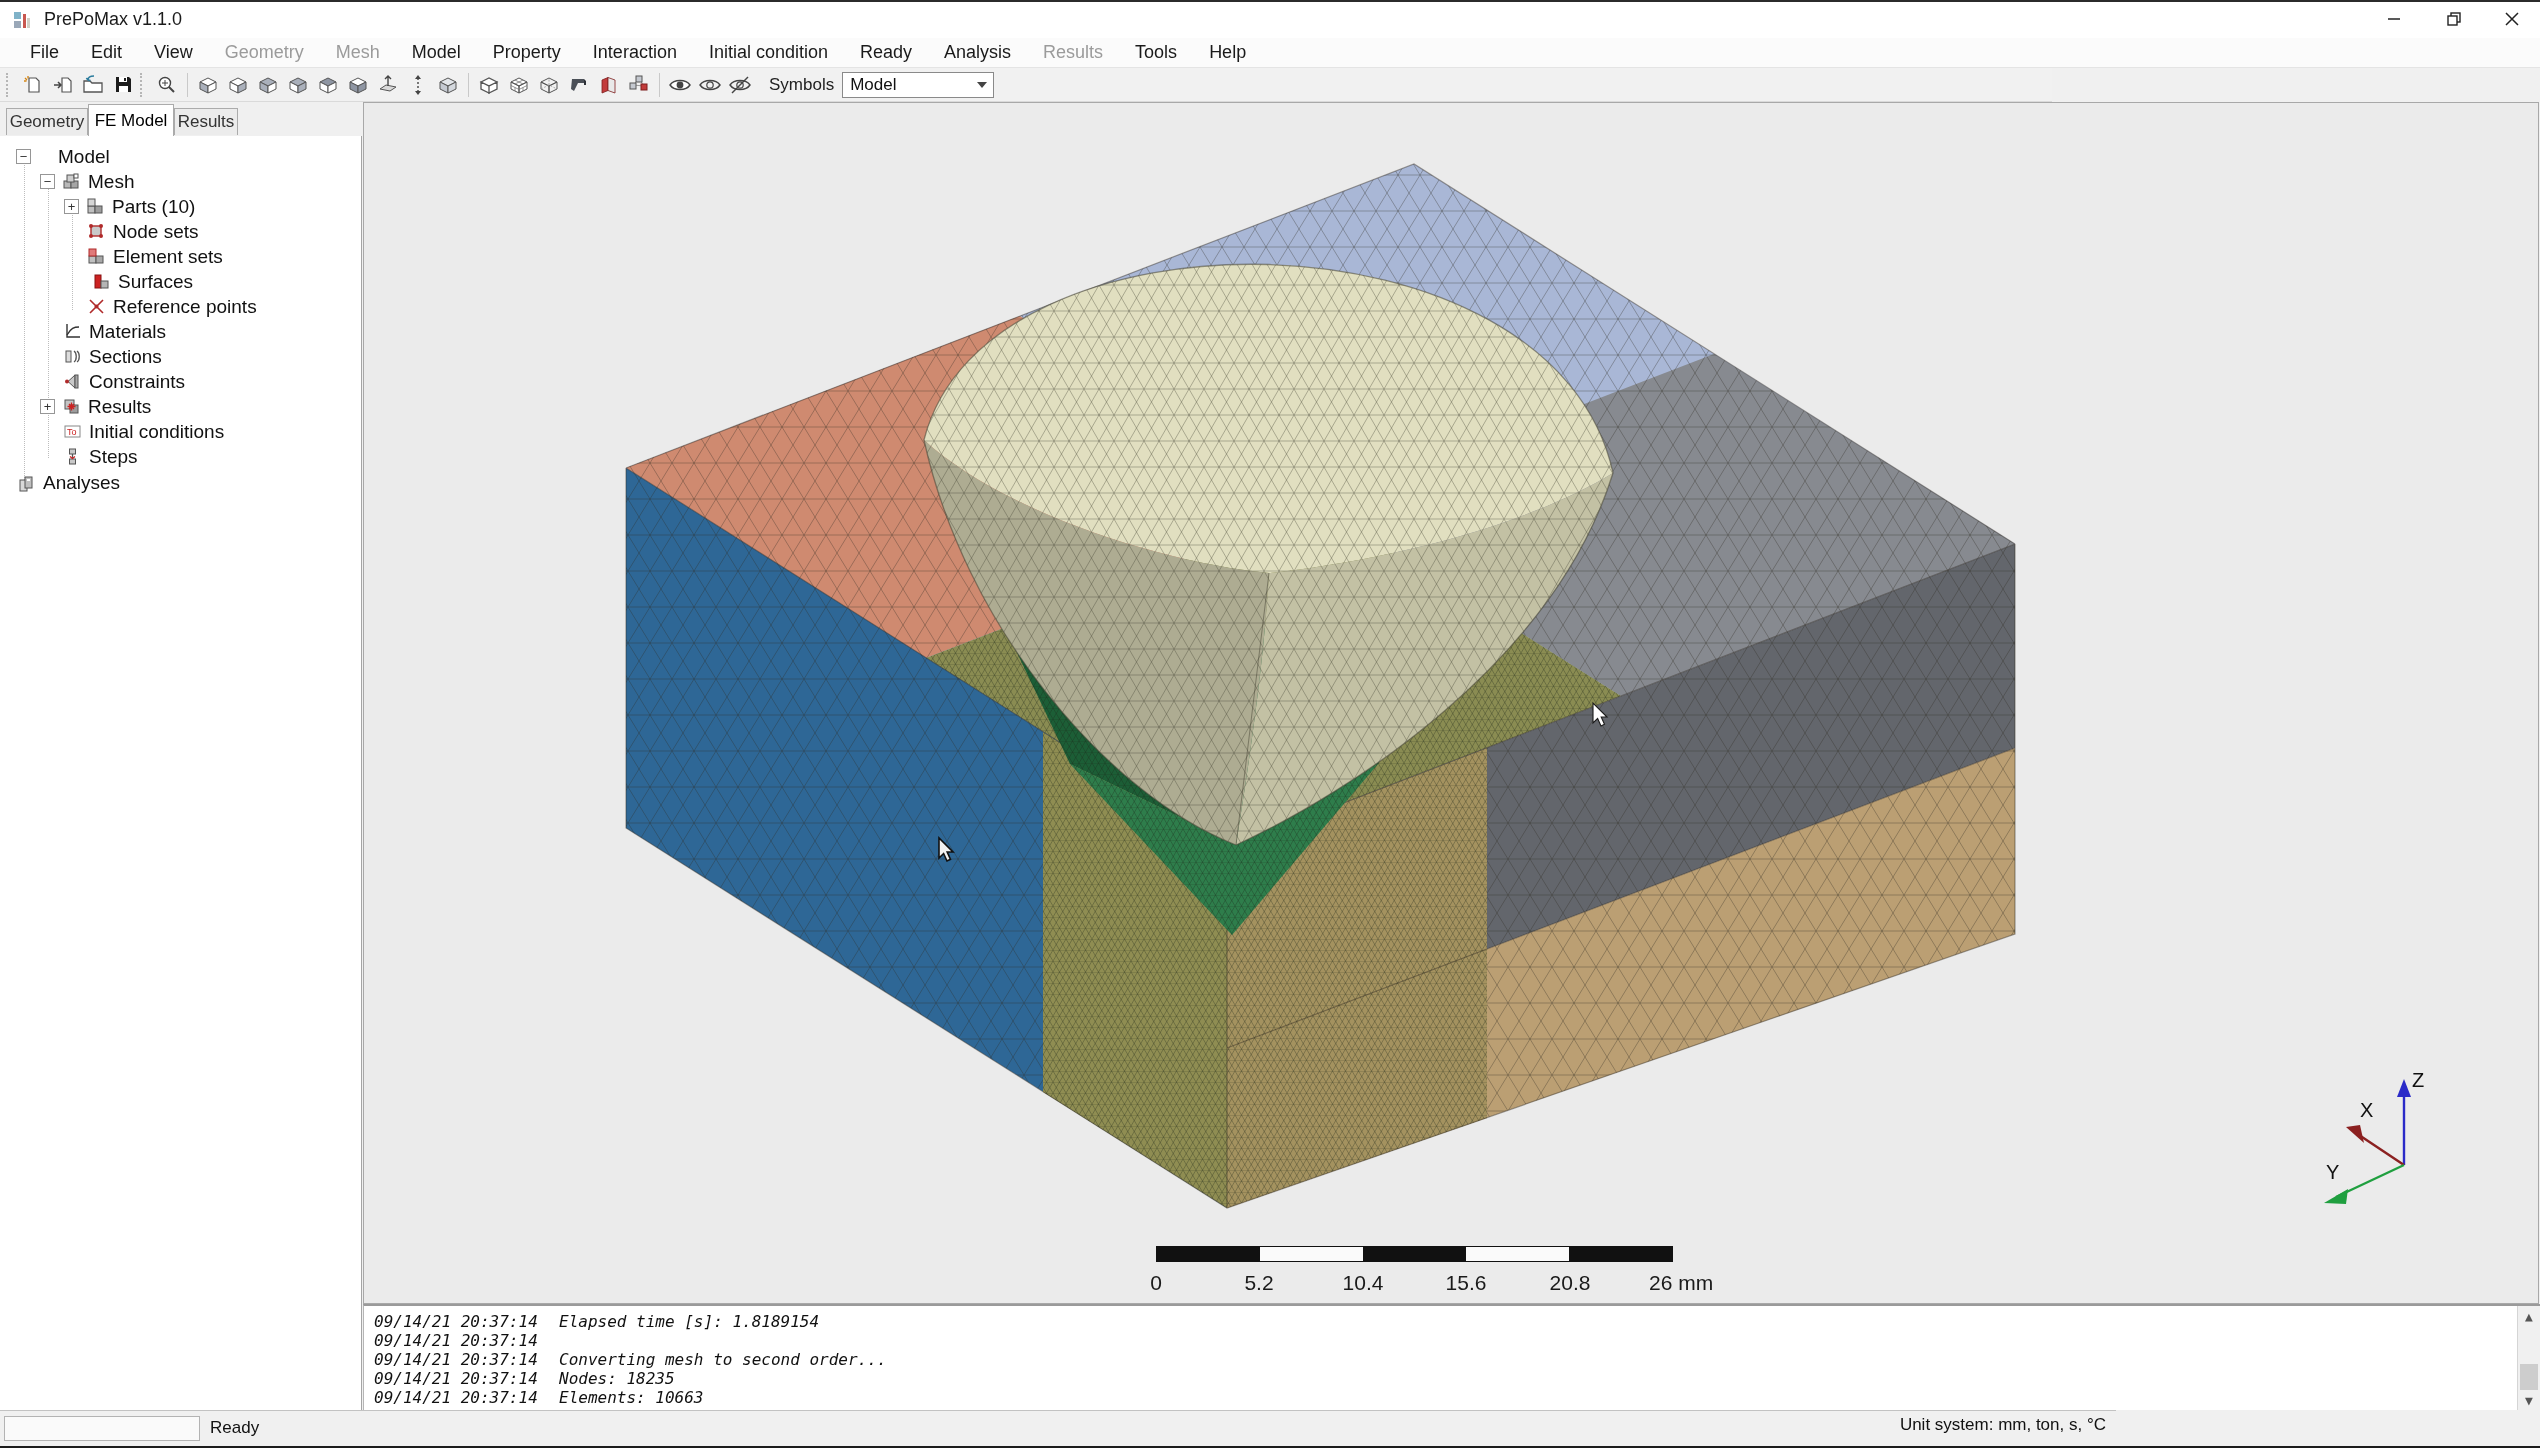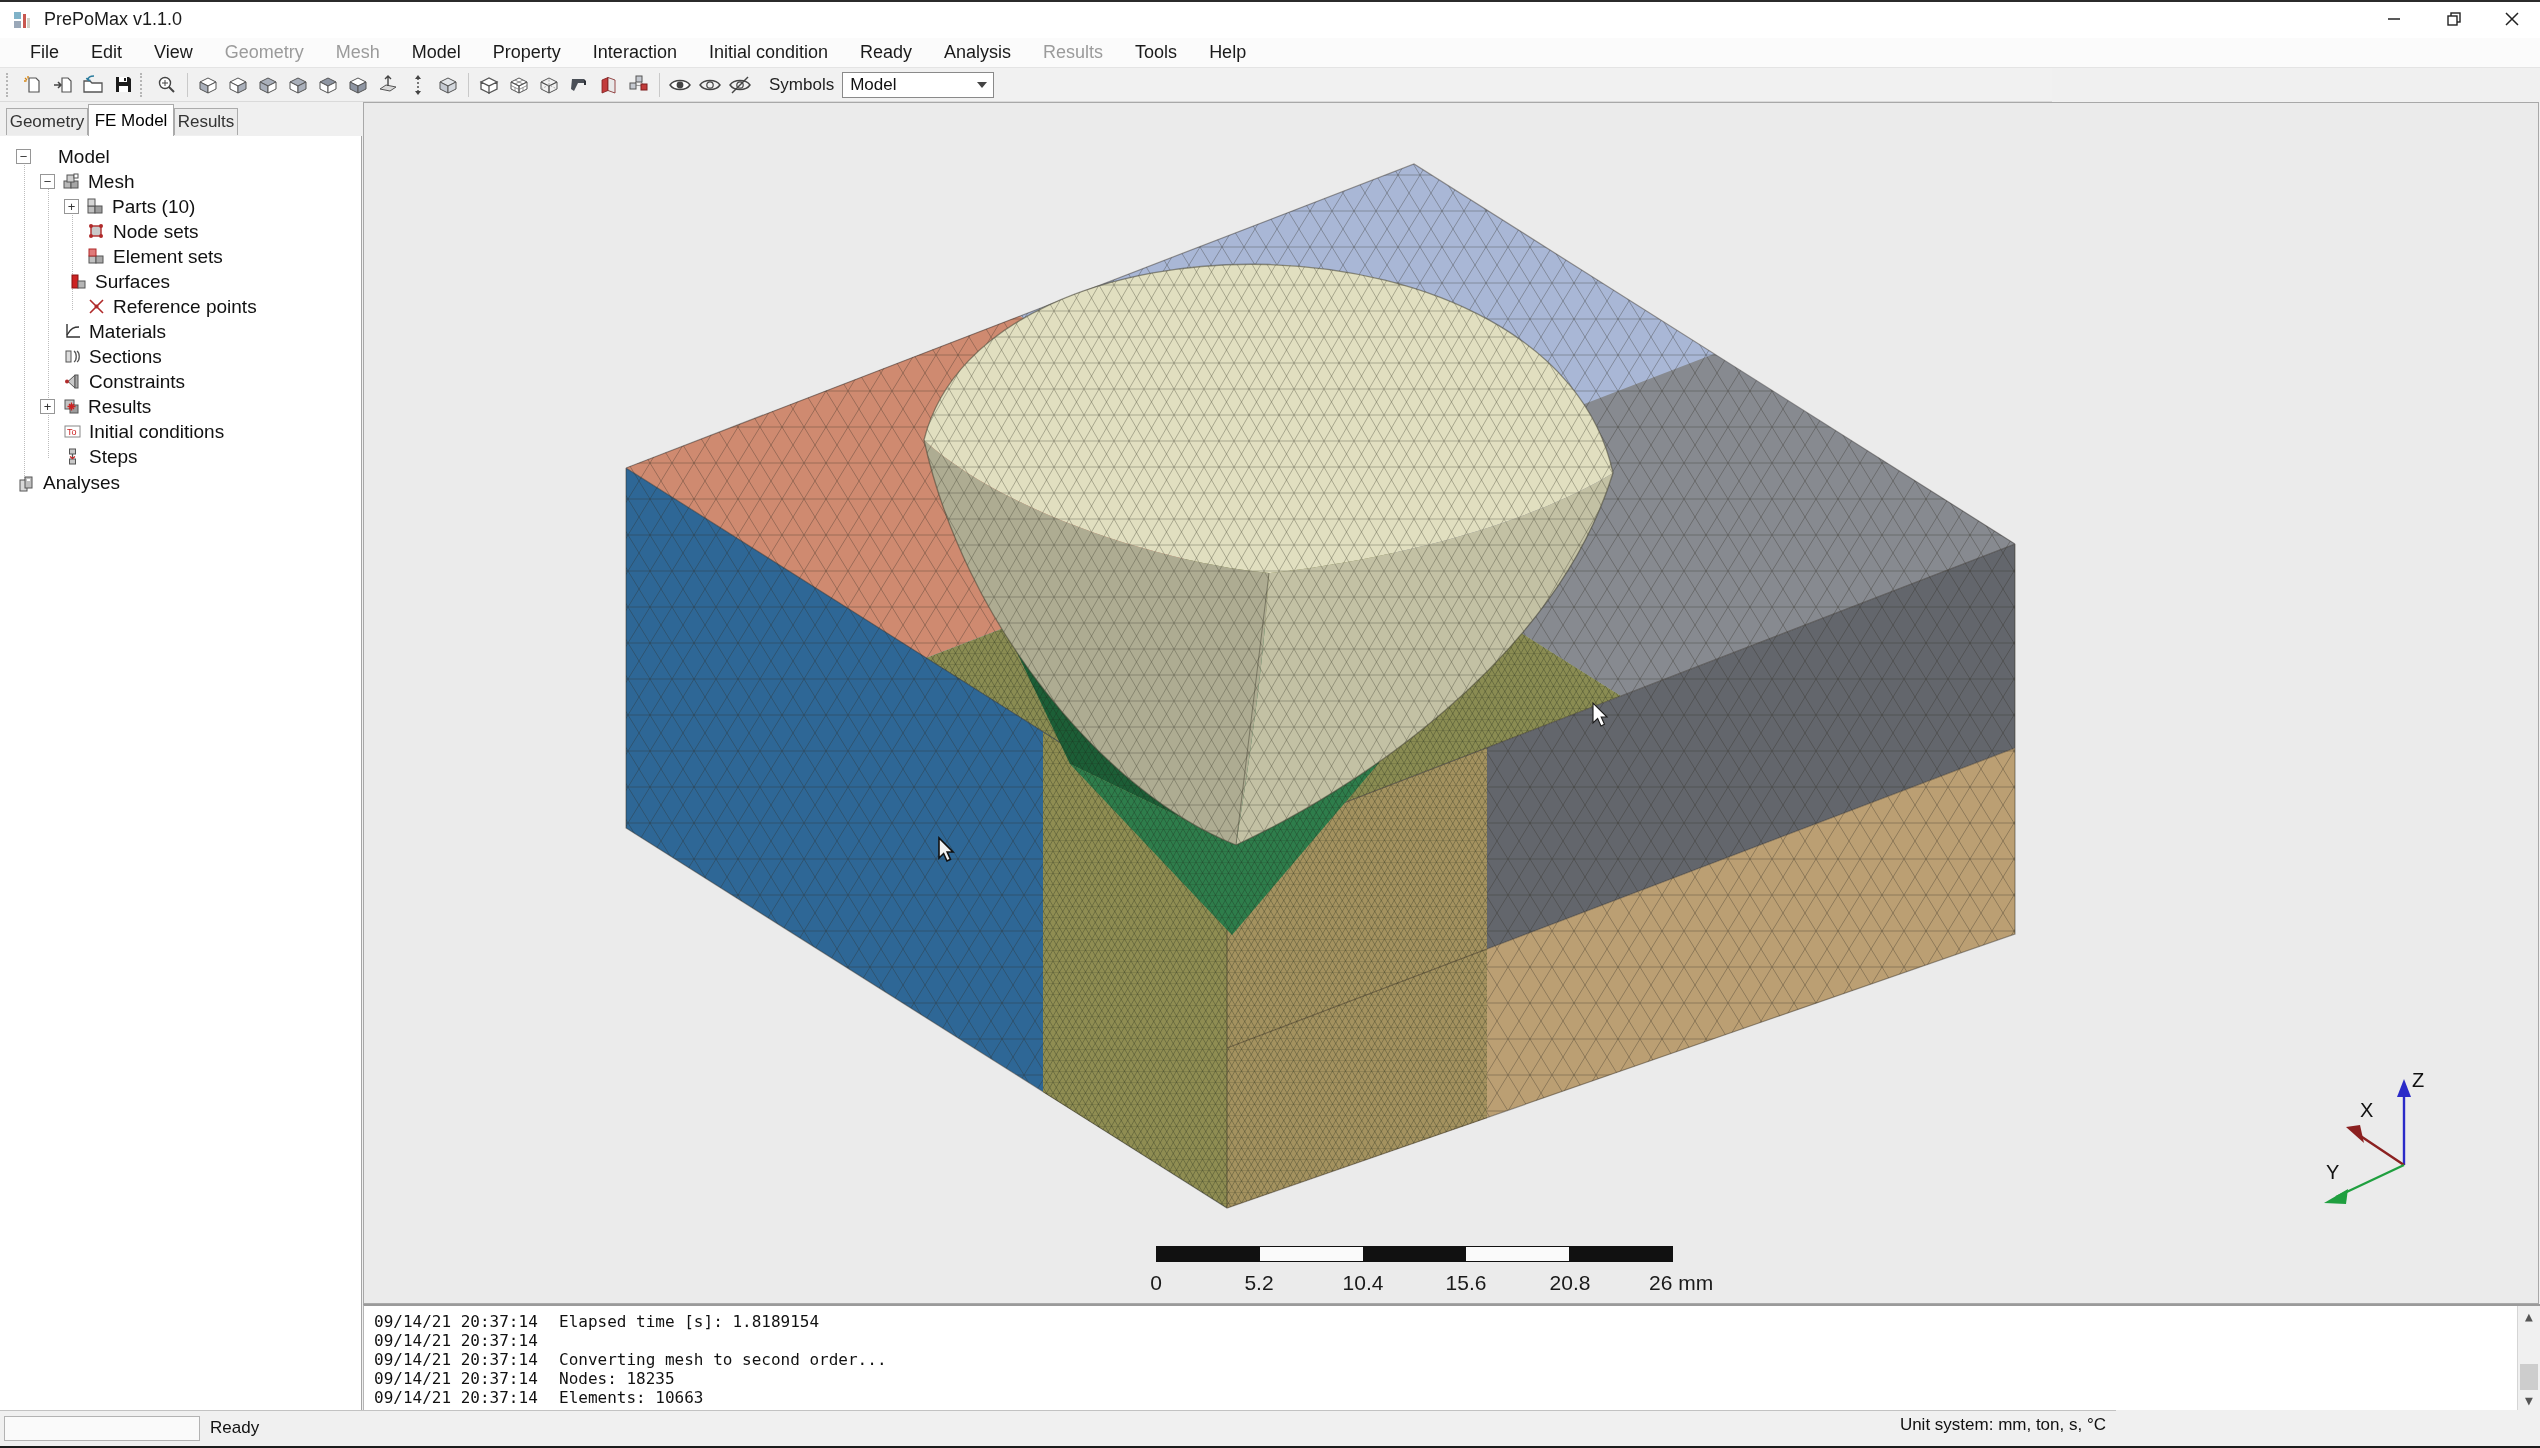--- a/index.html
+++ b/index.html
@@ -36,21 +36,21 @@
   .expander{width:15px;height:15px;border:1px solid #969696;background:#fff;display:flex;align-items:center;justify-content:center;font-size:13px;line-height:13px;color:#333;box-sizing:border-box;margin-right:6px;}
   .ticon{width:20px;height:20px;margin-right:7px;display:flex;align-items:center;justify-content:center;}
   .guide{position:absolute;border-left:1px dotted #bdbdbd;width:0;}
   
   .viewport{position:absolute;left:363px;top:100px;width:2176px;height:1202px;background:#ebebeb;border:1px solid #a8a8a8;box-sizing:border-box;}
   .scene{position:absolute;left:0;top:0;}
   .scalebar{position:absolute;left:792px;top:1143px;width:517px;height:16px;border:1px solid #111;display:flex;box-sizing:border-box;}
   .scalebar .seg{flex:1;}
   .sb-label{position:absolute;top:1168px;font-size:21px;color:#1a1a1a;transform:translateX(-50%);}
   
-  .logpanel{position:absolute;left:363px;top:1302px;width:2177px;height:106px;background:#ffffff;border-top:2px solid #9a9a9a;border-left:1px solid #b5b5b5;box-sizing:border-box;font-family:"DejaVu Sans Mono",monospace;font-size:16px;color:#111;}
+  .logpanel{position:absolute;left:363px;top:1302px;width:2177px;height:106px;background:#ffffff;border-top:2px solid #9a9a9a;border-left:1px solid #b5b5b5;box-sizing:border-box;font-family:"DejaVu Sans Mono",monospace;font-size:16px;color:#111;font-style:italic;}
   .logline{position:absolute;left:10px;white-space:pre;}
   .logline .msg{position:absolute;left:185px;white-space:pre;}
   .vscroll{position:absolute;right:0;top:0;width:22px;height:104px;background:#f0f0f0;border-left:1px solid #d5d5d5;}
   .vscroll .arrow{position:absolute;left:0;width:22px;height:20px;display:flex;align-items:center;justify-content:center;color:#555;font-size:13px;}
   .vscroll .thumb{position:absolute;left:2px;width:18px;background:#cdcdcd;}
   
   .statusbar{position:absolute;left:0;top:1408px;width:2116px;height:36px;background:#f0f0f0;border-top:1px solid #c2c2c2;}
   .progressbox{position:absolute;left:4px;top:5px;width:196px;height:25px;background:#fafafa;border:1px solid #b3b3b3;box-sizing:border-box;}
   .status-left{position:absolute;left:210px;top:7px;font-size:17px;color:#111;}
   .status-right{position:absolute;right:10px;top:4px;font-size:17px;color:#111;}
@@ -326,21 +326,21 @@
   <div class="trow" style="left:86px;top:108px;">
     <span class="ticon">
         <svg width="19" height="19" viewBox="0 0 19 19">
           <rect x="2" y="9" width="7" height="7" fill="#c0c0c0" stroke="#555"></rect>
           <rect x="9" y="9" width="7" height="7" fill="#a8a8a8" stroke="#555"></rect>
           <rect x="2" y="2" width="7" height="7" fill="#e07a7a" stroke="#b02a2a"></rect>
         </svg>
       </span>
     <span>Element sets</span>
   </div>
-  <div class="trow" style="left:68px;top:133px;text-align:right;">
+  <div class="trow" style="left:91px;top:133px;text-align:right;">
     <span class="ticon">
         <svg width="19" height="19" viewBox="0 0 19 19">
           <rect x="3" y="3" width="6" height="13" fill="#cc2222" stroke="#881111"></rect>
           <rect x="9" y="9" width="7" height="7" fill="#b5b5b5" stroke="#555"></rect>
         </svg>
       </span>
     <span>Surfaces</span>
   </div>
   <div class="trow" style="left:86px;top:158px;">
     <span class="ticon">

